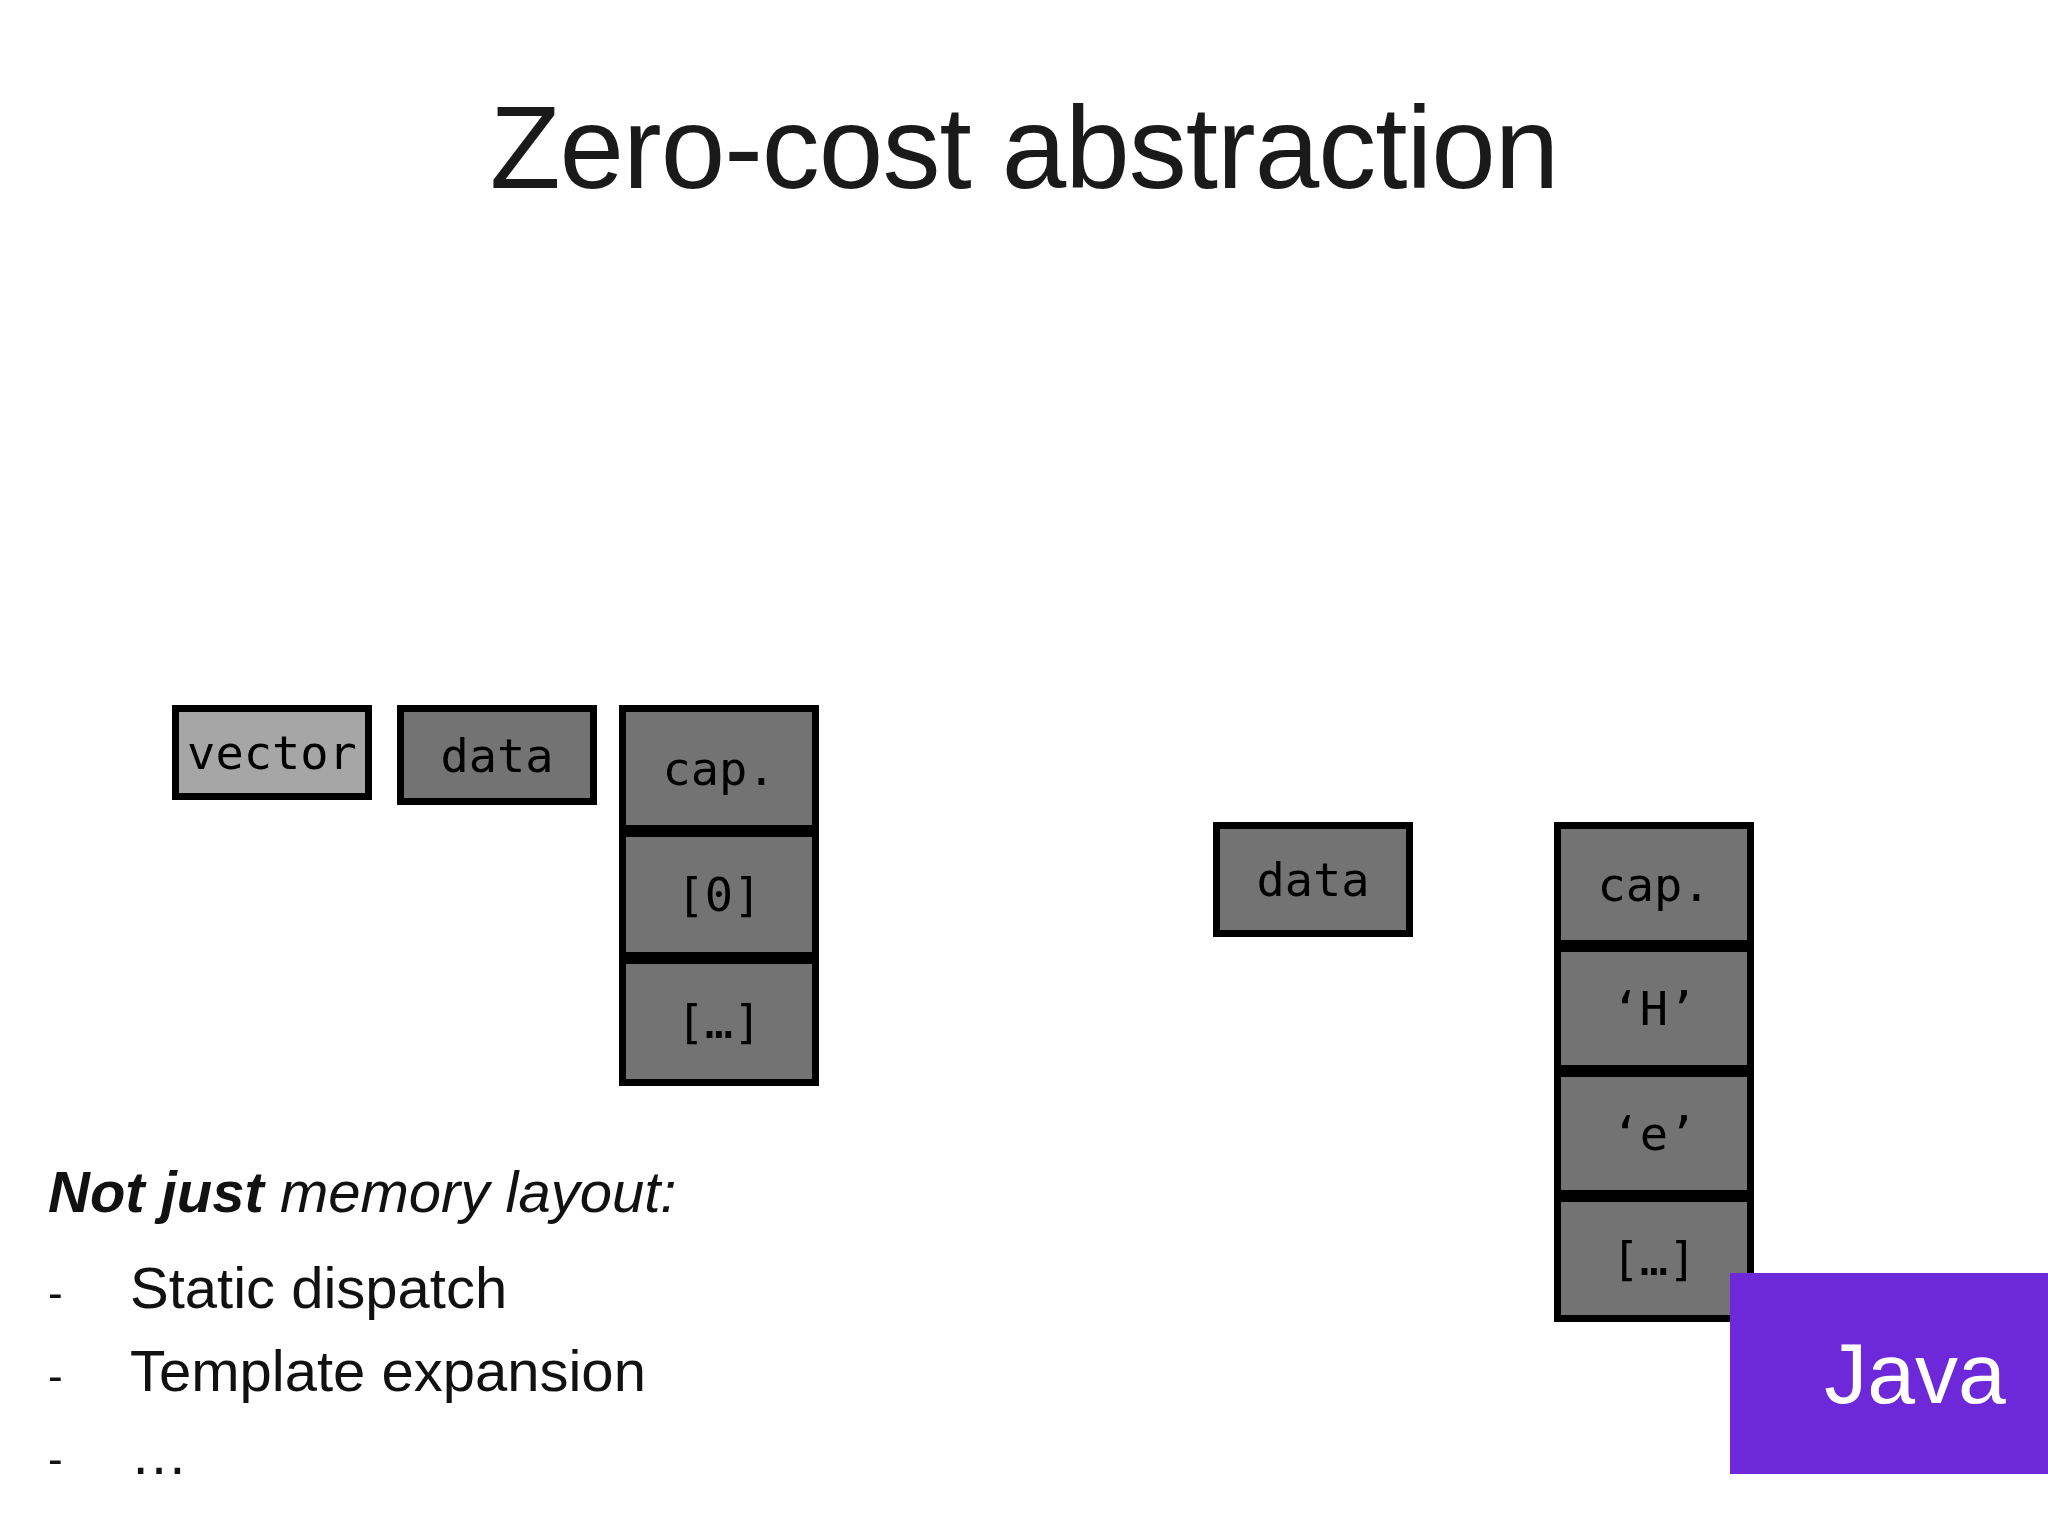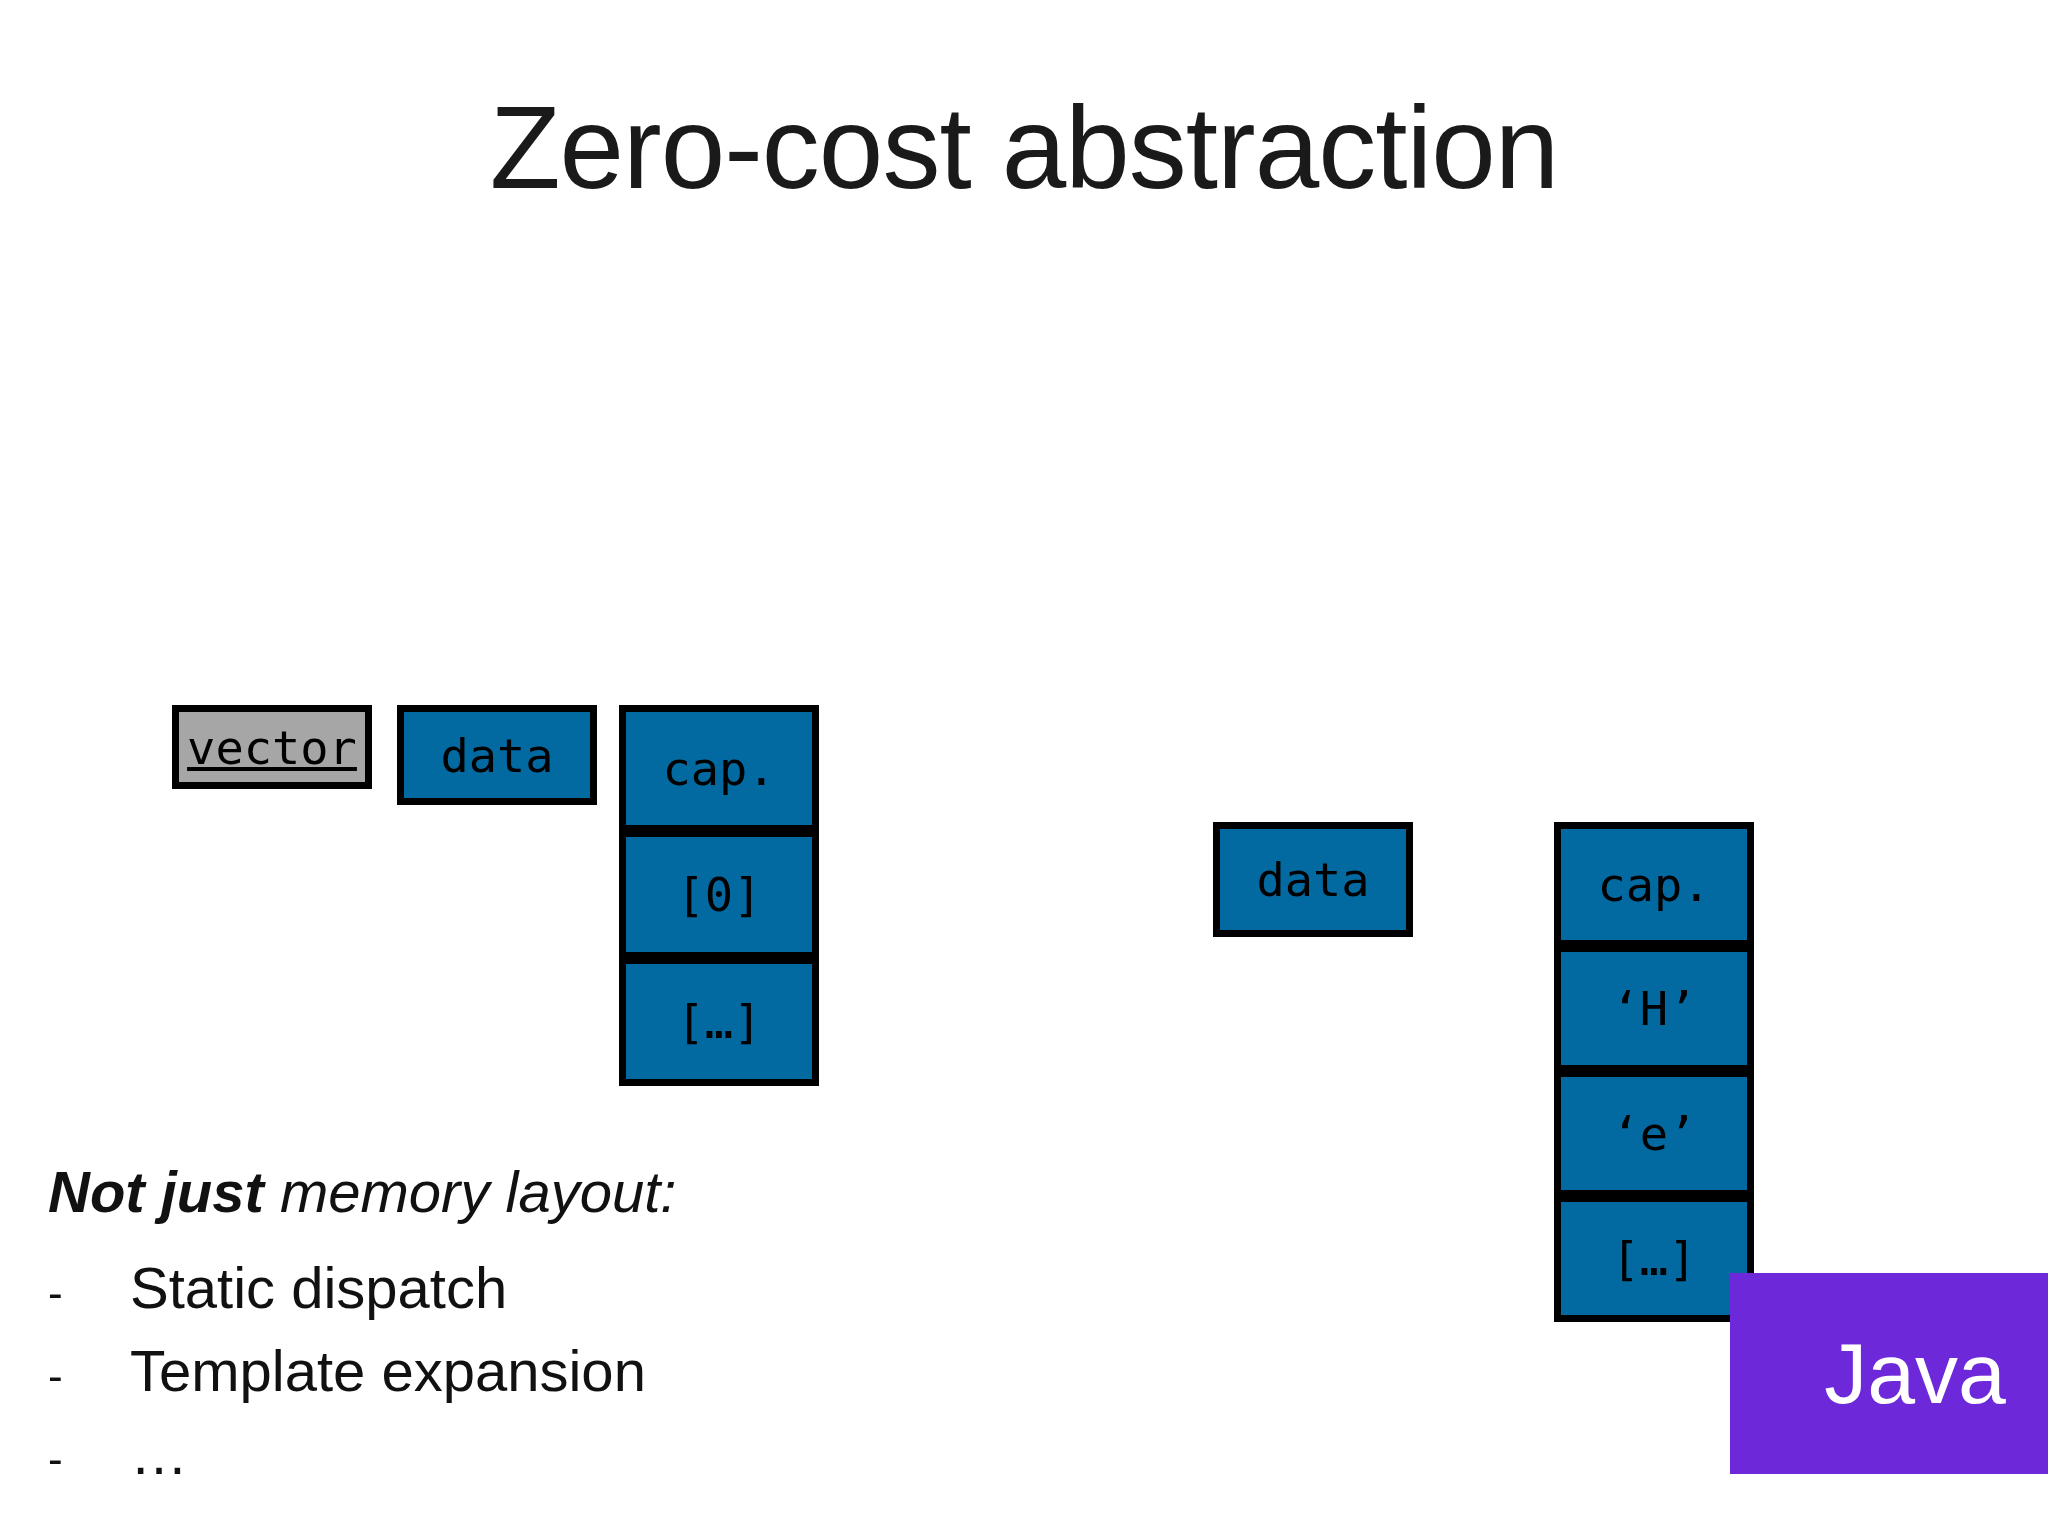--- a/index.html
+++ b/index.html
@@ -47,37 +47,37 @@
   #subtitle b { font-weight: 700; }
 
   
   .col {
     position: absolute;
     box-sizing: border-box;
   }
   .cell {
     box-sizing: border-box;
     border: 7px solid #000000;
-    background: #0369a1;
+    background: #737373;
     font-family: "DejaVu Sans Mono", "Liberation Mono", monospace;
     font-size: 47px;
     font-weight: 400;
     color: #000000;
     display: flex;
     align-items: center;
     justify-content: center;
     letter-spacing: 0px;
     line-height: 1;
   }
   .cell + .cell { border-top-width: 5px; }
   .cell.gray { background: #A6A6A6; }
 
   
   #col-vector { left: 172px; top: 705px; width: 200px; }
-  #col-vector .cell { height: 84px; text-decoration: underline; }
+  #col-vector .cell { height: 95px; }
 
   #col-vecfields { left: 397px; top: 705px; width: 200px; }
   #col-vecfields .cell { height: 100px; }
 
   #col-capdata { left: 619px; top: 705px; width: 200px; }
   #col-capdata .cell { height: 127px; }
 
   #col-strdata { left: 1213px; top: 822px; width: 200px; }
   #col-strdata .cell { height: 115px; }
 

